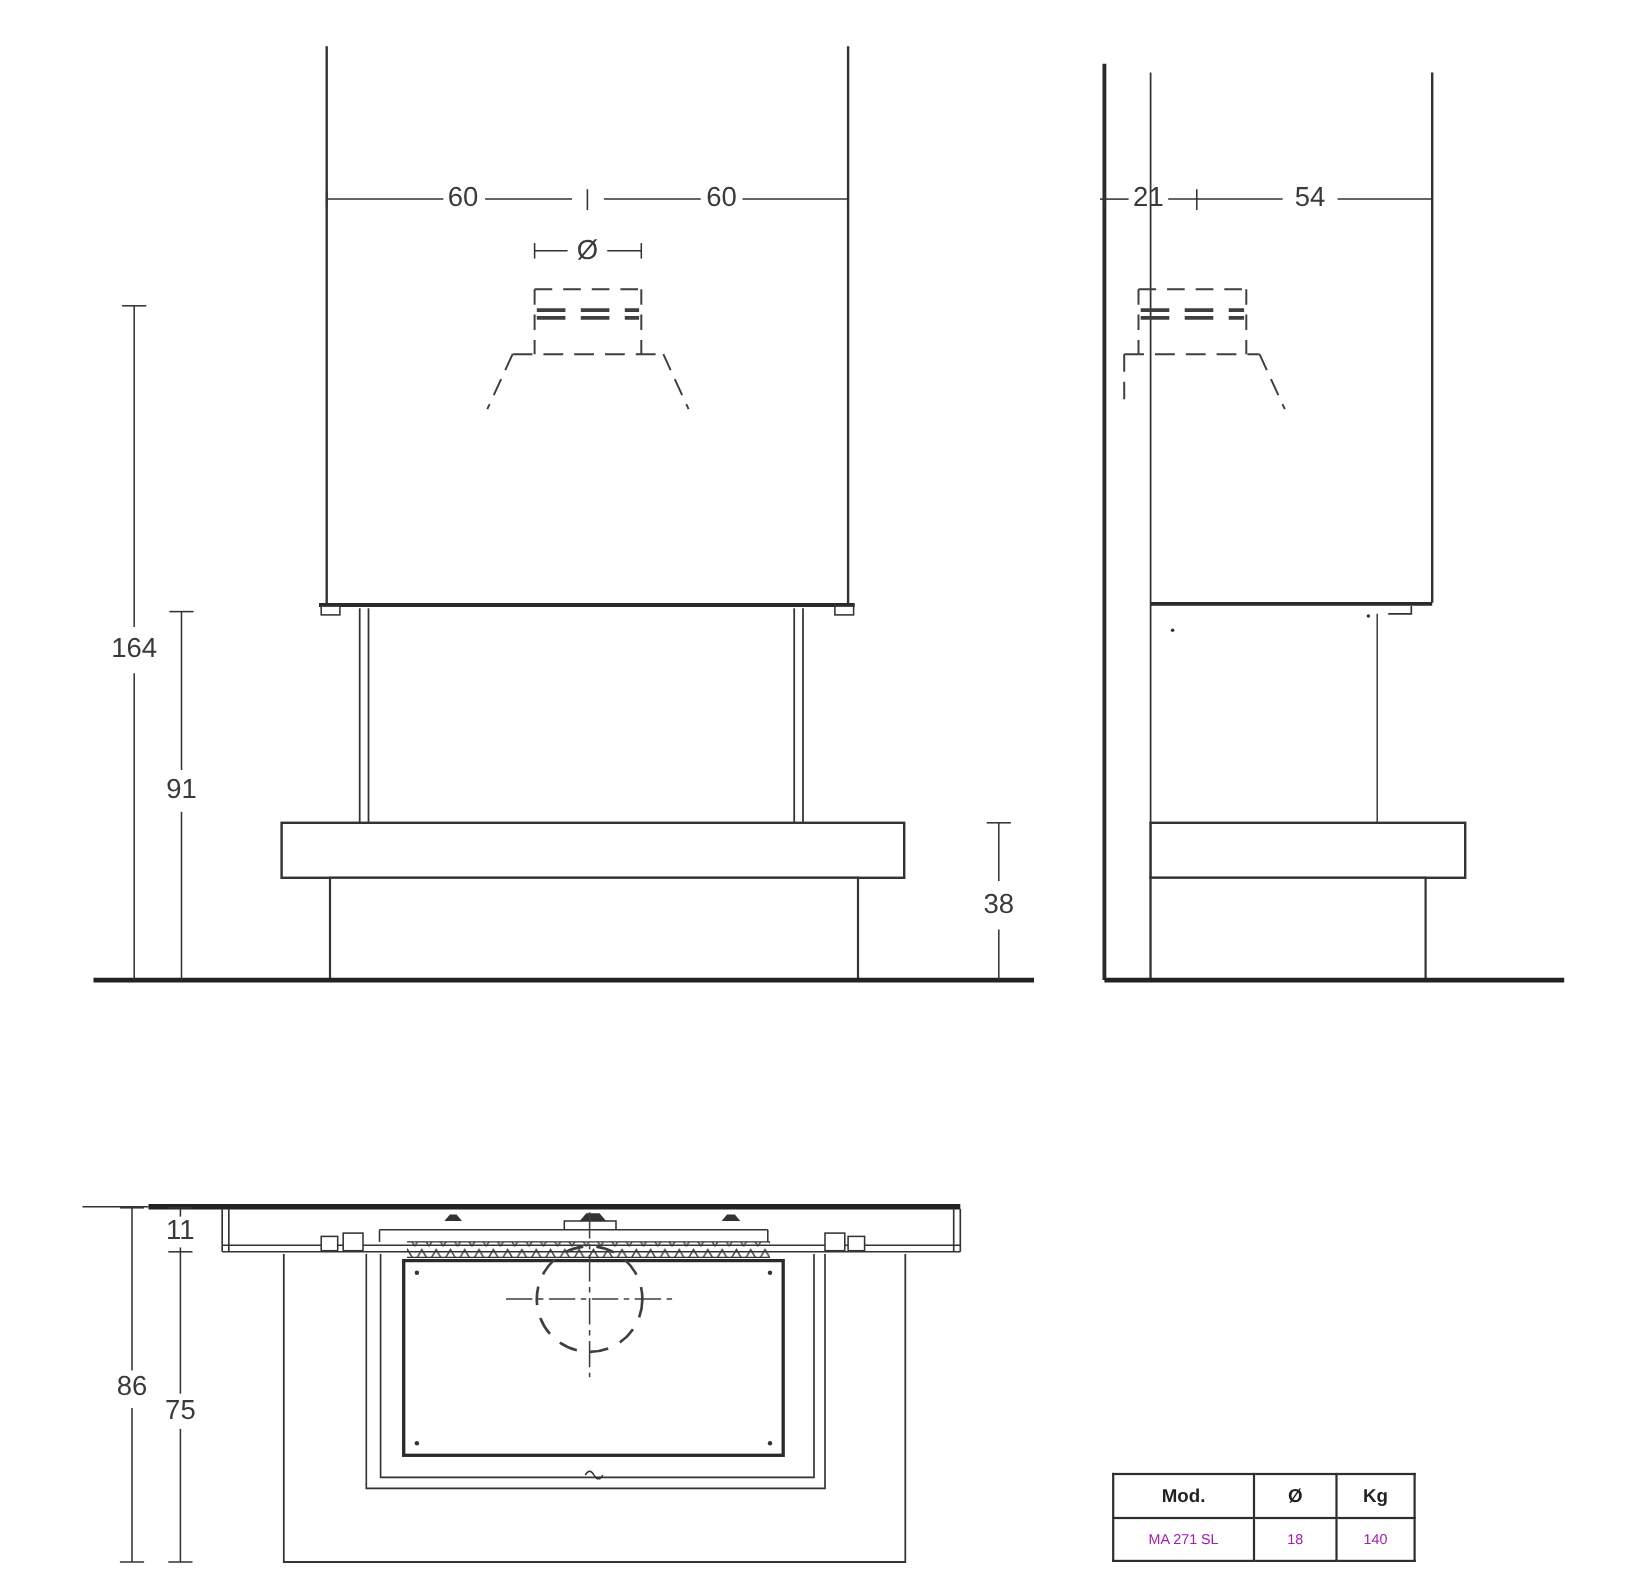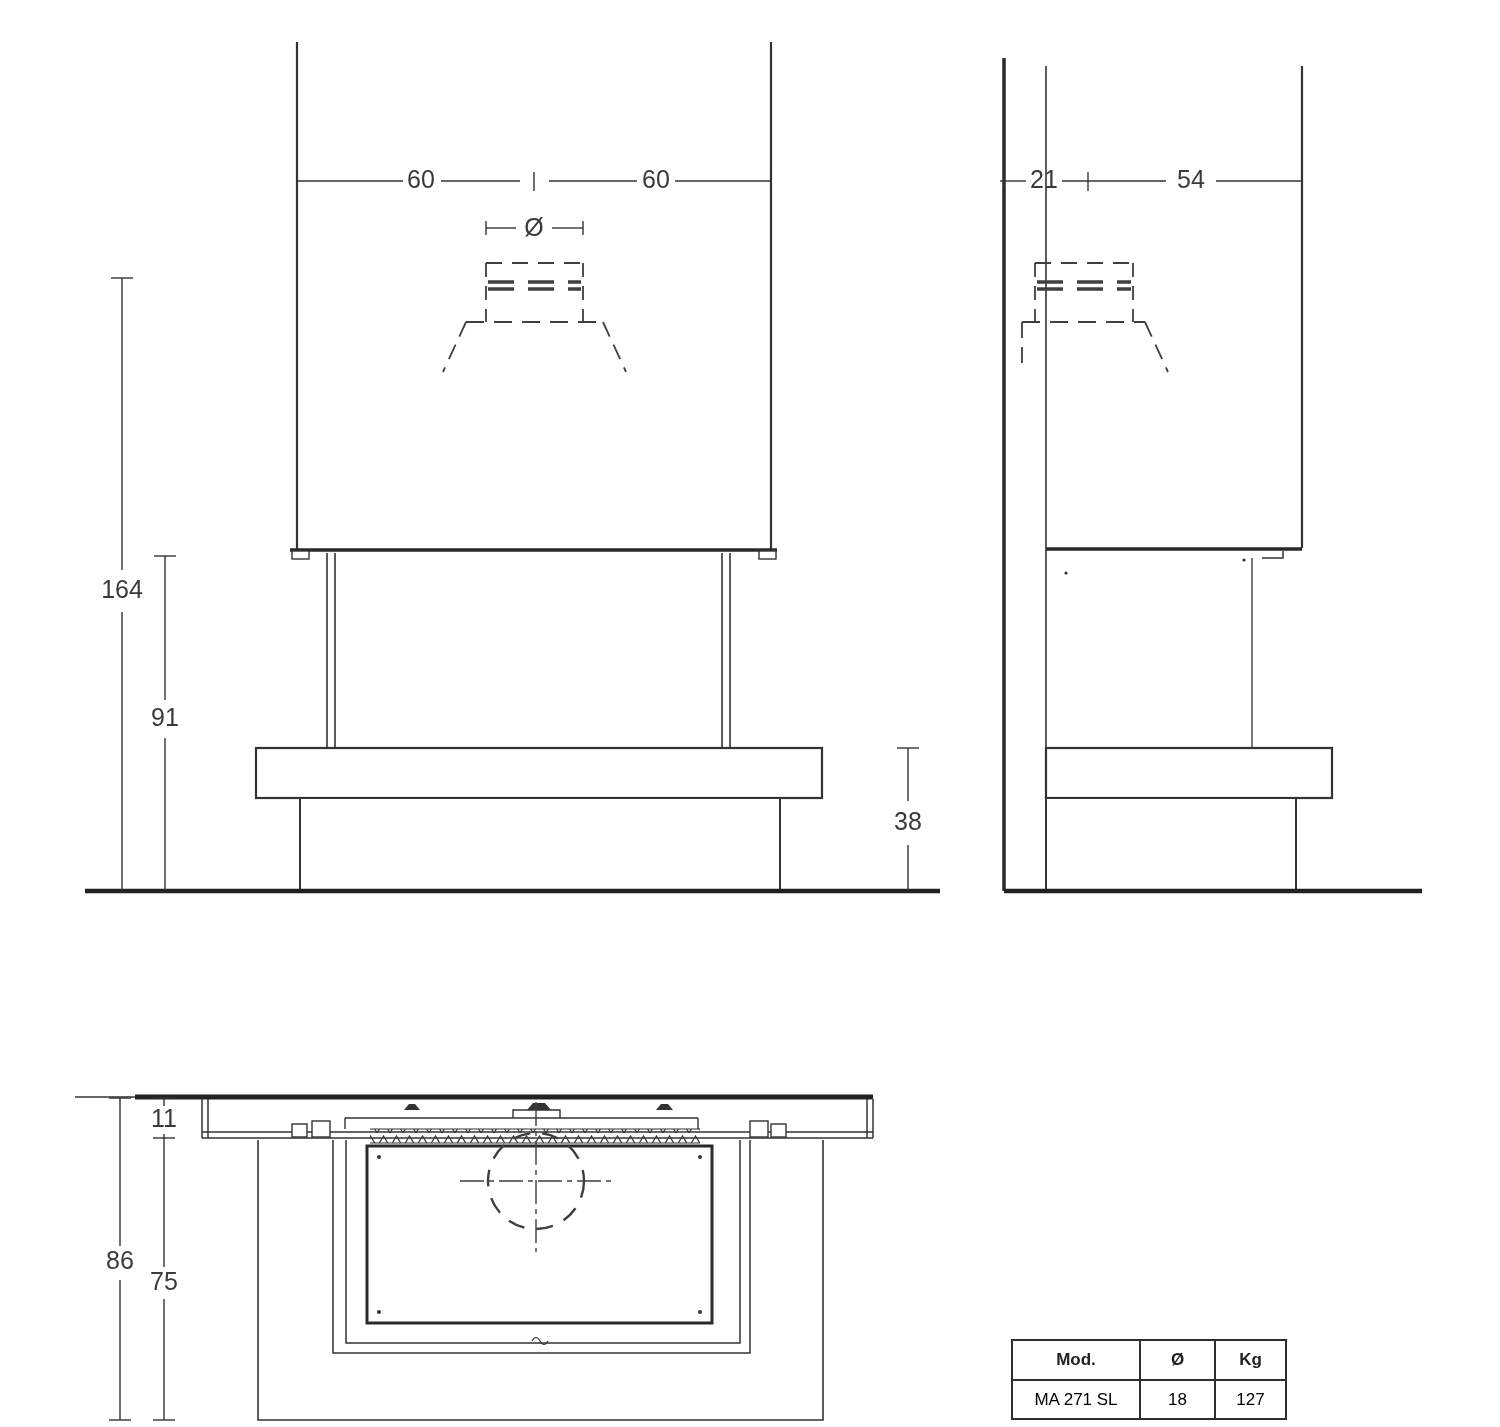--- a/index.html
+++ b/index.html
@@ -25,21 +25,21 @@
     background:#fff;
   }
   .spec-table th,.spec-table td{
     border:2px solid #2e2e2e;
     text-align:center;
     vertical-align:middle;
     padding:0;
     font-family:"Liberation Sans", sans-serif;
   }
   .spec-table th{font-size:17px;font-weight:bold;color:#222;height:38px;margin-left:36px;}
-  .spec-table td{font-size:17px;color:#000000;height:37px;}
+  .spec-table td{font-size:13px;color:#a21caf;height:37px;}
   .col-mod{width:128px;}
   .col-dia{width:75px;}
   .col-kg{width:71px;}
 </style>
 </head>
 <body>
 
 <div class="canvas">
 <svg width="1500" height="1427" viewBox="0 0 1500 1427">
   <defs>
@@ -239,17 +239,17 @@
   </colgroup>
   <tbody>
         <tr>
     <th>Mod.</th>
     <th>Ø</th>
     <th>Kg</th>
   </tr>
   <tr>
     <td>MA 271 SL</td>
     <td>18</td>
-    <td>127</td>
+    <td>140</td>
   </tr>
 </tbody>
     </table>
 </div>
 
 </body></html>

